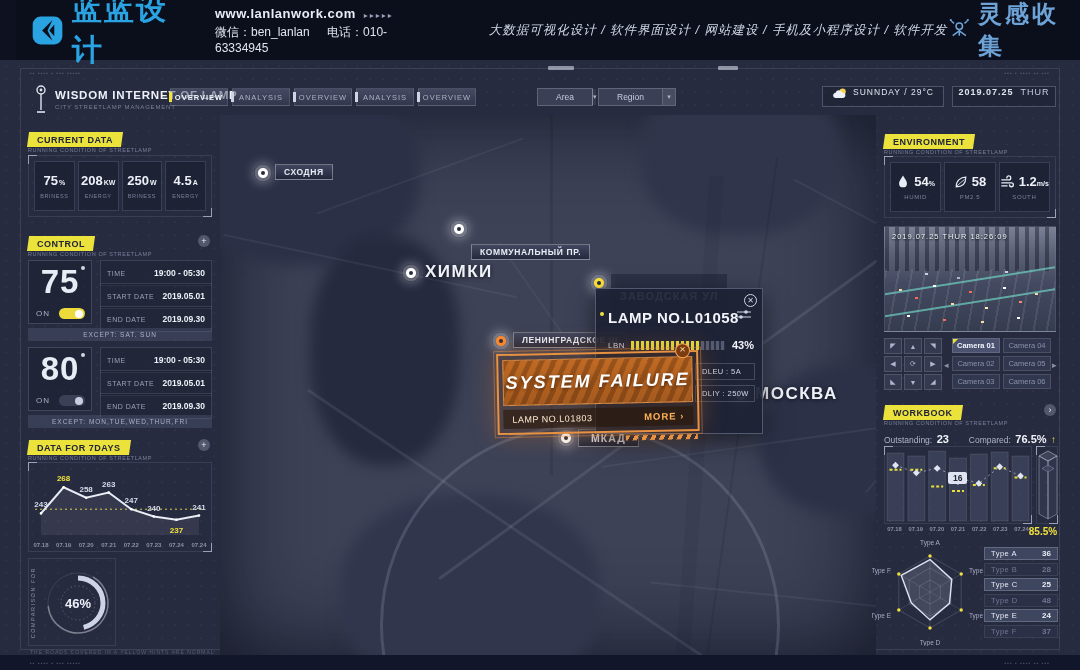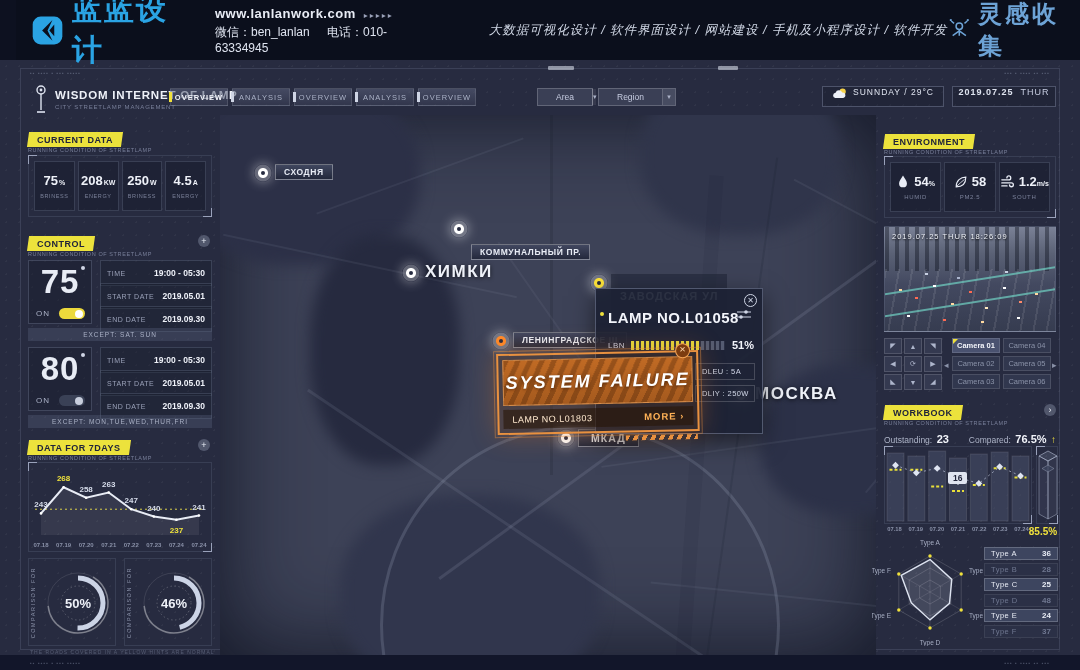--- a/index.html
+++ b/index.html
@@ -353,30 +353,20 @@
             <text x="170" y="84" text-anchor="middle" font-size="6" font-weight="bold" fill="#8a91a8">07.24</text>
           </svg></div>
     </div>
 
     <div id="gauges">
         <div class="gaugebox">
           <div class="vlabel">COMPARISON FOR</div>
           <svg width="70" height="88" viewBox="0 0 70 88" style="position:absolute;left:14px">
             <circle cx="35" cy="44" r="30" fill="none" stroke="rgba(255,255,255,0.10)" stroke-width="1"></circle>
             <circle cx="35" cy="44" r="30" fill="none" stroke="rgba(255,255,255,0.35)" stroke-width="1.5" stroke-dasharray="122.52211349000193 188.49555921538757" transform="rotate(-60 35 44)"></circle>
-            <circle cx="35" cy="44" r="25" fill="none" stroke="#ccd4e6" stroke-width="5" stroke-dasharray="78.53981633974483 157.07963267948966" transform="rotate(-90 35 44)"></circle>
-            <circle cx="35" cy="44" r="17" fill="none" stroke="rgba(255,255,255,0.22)" stroke-width="1" stroke-dasharray="1.5 2.5"></circle>
-          </svg>
-          <div class="gauge-center">50%</div>
-        </div>
-        <div class="gaugebox">
-          <div class="vlabel">COMPARISON FOR</div>
-          <svg width="70" height="88" viewBox="0 0 70 88" style="position:absolute;left:14px">
-            <circle cx="35" cy="44" r="30" fill="none" stroke="rgba(255,255,255,0.10)" stroke-width="1"></circle>
-            <circle cx="35" cy="44" r="30" fill="none" stroke="rgba(255,255,255,0.35)" stroke-width="1.5" stroke-dasharray="122.52211349000193 188.49555921538757" transform="rotate(-60 35 44)"></circle>
             <circle cx="35" cy="44" r="25" fill="none" stroke="#ccd4e6" stroke-width="5" stroke-dasharray="72.25663103256525 157.07963267948966" transform="rotate(-90 35 44)"></circle>
             <circle cx="35" cy="44" r="17" fill="none" stroke="rgba(255,255,255,0.22)" stroke-width="1" stroke-dasharray="1.5 2.5"></circle>
           </svg>
           <div class="gauge-center">46%</div>
         </div>
       </div>
     <div class="micro" style="left:30px;top:589px">THE ROADS COVERED IN A YELLOW HINTS ARE NORMAL</div>
 
     <div class="map">
       <div class="blob" style="left:-40px;top:-30px;width:240px;height:180px;background:#2c3047"></div>
@@ -425,21 +415,21 @@
         <line x1="1" y1="3" x2="15" y2="3" stroke="#cfd5e5" stroke-width="1"></line>
           <circle cx="10" cy="3" r="1.8" fill="#cfd5e5"></circle>
         <line x1="1" y1="8" x2="15" y2="8" stroke="#cfd5e5" stroke-width="1"></line>
           <circle cx="5" cy="8" r="1.8" fill="#cfd5e5"></circle>
       </svg>
       <div class="lbn-row">
         <span class="lbn-lab">LBN</span>
         <span class="lbn-track">
             <span id="lbn-fill" style="width: 75%;"></span>
           </span>
-        <span class="lbn-val">51%</span>
+        <span class="lbn-val">43%</span>
       </div>
       <div class="pp-grid">
         <div class="pp-cell">SETUATION : ON</div>
         <div class="pp-cell">DLEU : 5A</div>
         <div class="pp-cell">DYA : 15V</div>
         <div class="pp-cell">DLIY : 250W</div>
       </div>
     </div>
 
     <div class="alert">

